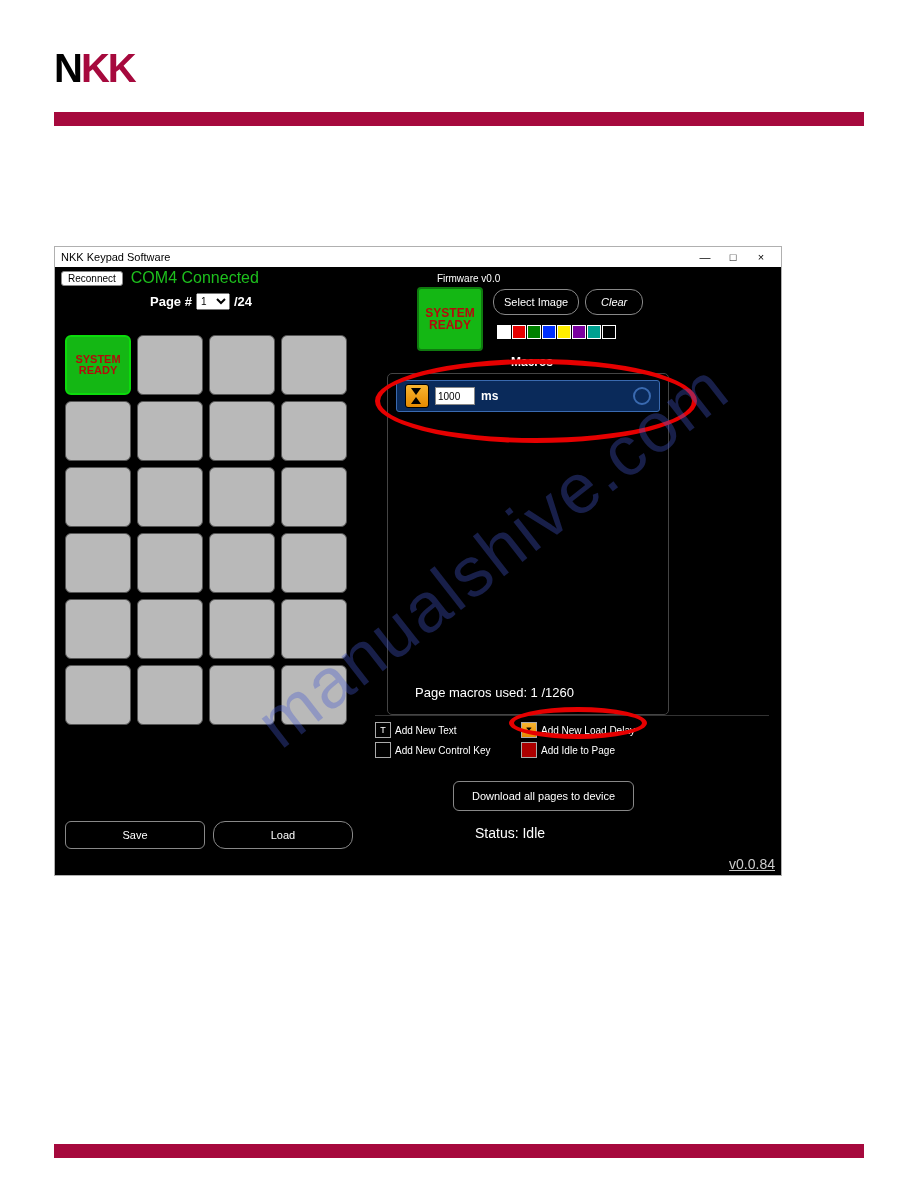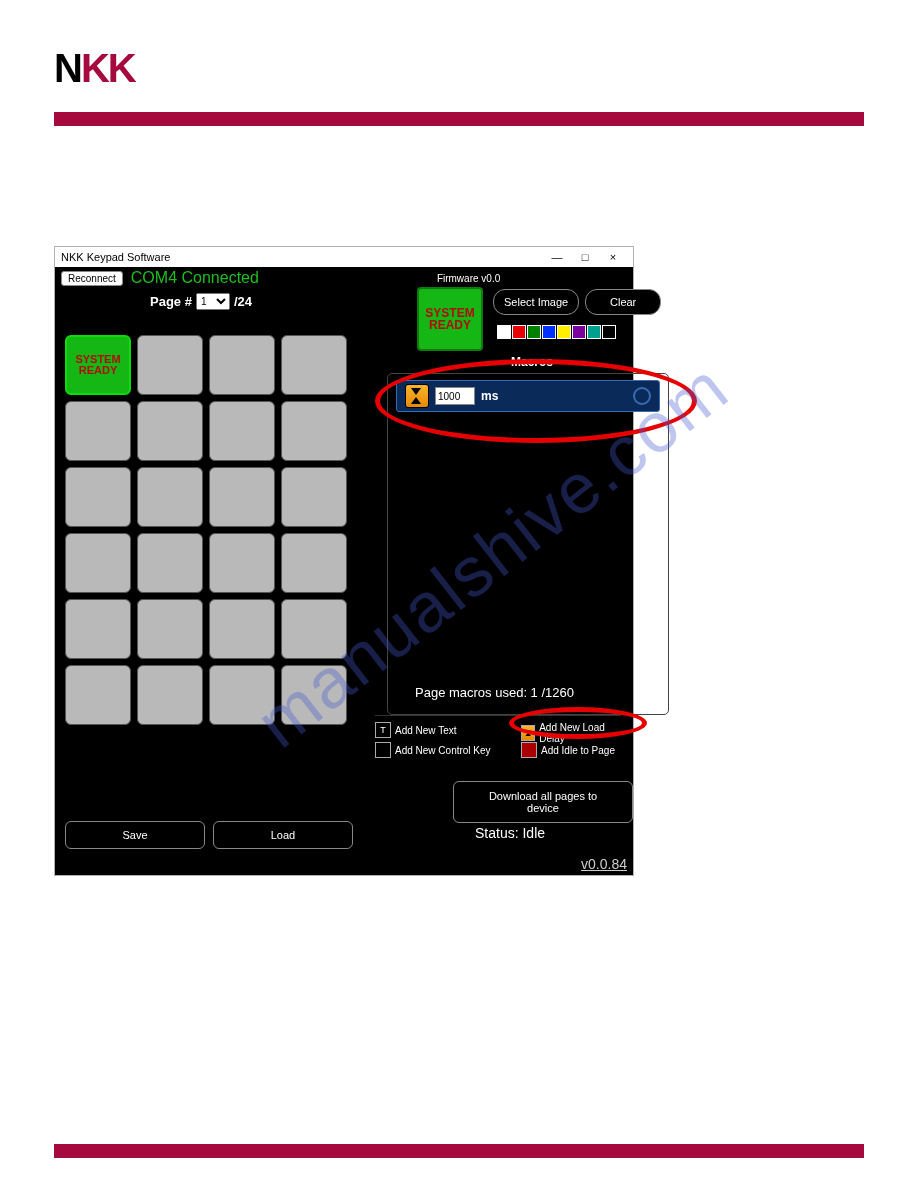--- a/index.html
+++ b/index.html
@@ -5,41 +5,41 @@
   html,body{margin:0;padding:0;background:#fff;font-family:Arial,Helvetica,sans-serif;}
   .page{width:918px;height:1188px;position:relative;box-sizing:border-box;padding:0 54px;}
   
   .logo-wrap{margin-top:50px;}
   .brand-main{font-family:Arial,sans-serif;font-weight:900;font-size:40px;letter-spacing:-2px;color:#000;line-height:0.9;}
   .brand-main .mid{color:#a6093d;}
   .brand-sub{font-size:15px;letter-spacing:8px;color:#000;margin-top:-2px;}
   .hr-top,.hr-bot{height:14px;background:#a6093d;margin-top:26px;}
   .hr-bot{position:absolute;left:54px;right:54px;bottom:80px;margin:0;}
   
-  .shot{width:580px;height:630px;margin-top:120px;border:1px solid #b0b0b0;position:relative;background:#000;box-sizing:border-box;font-size:10px;color:#fff;}
+  .shot{width:728px;height:630px;margin-top:120px;border:1px solid #b0b0b0;position:relative;background:#000;box-sizing:border-box;font-size:10px;color:#fff;}
   .titlebar{height:20px;background:#fff;color:#000;display:flex;align-items:center;padding:0 6px;font-size:11px;position:relative;}
   .titlebar .spacer{flex:1;}
   .win-btn{width:28px;text-align:center;font-size:11px;cursor:default;}
   .toolbar{height:18px;background:#000;display:flex;align-items:center;padding:2px 6px;gap:8px;}
   .reconnect-btn{background:#fff;color:#000;border:1px solid #888;border-radius:3px;padding:1px 6px;font-size:10px;}
   .conn-status{color:#1dbf1d;font-size:16px;}
   .firmware{color:#fff;font-size:10px;margin-left:170px;}
   .body{position:absolute;top:38px;left:0;right:0;bottom:0;}
   
   .page-sel{position:absolute;left:95px;top:8px;color:#fff;font-weight:bold;font-size:13px;display:flex;align-items:center;gap:4px;}
   .page-sel select{width:34px;height:17px;font-size:10px;}
   .keygrid{position:absolute;left:10px;top:50px;}
   .krow{display:flex;gap:6px;margin-bottom:6px;}
   .key{width:66px;height:60px;background:#b9b9b9;border:1px solid #555;border-radius:6px;box-sizing:border-box;}
   .key.active{background:#14b714;border:2px solid #0bdc0b;color:#b40c0c;font-weight:bold;font-size:11px;display:flex;flex-direction:column;align-items:center;justify-content:center;line-height:1;}
   
   .preview{position:absolute;left:362px;top:2px;width:62px;height:60px;background:#14b714;border:2px solid #0f7a0f;border-radius:4px;color:#b40c0c;font-weight:bold;font-size:12px;display:flex;flex-direction:column;align-items:center;justify-content:center;line-height:1;}
   .btn{background:#000;color:#fff;border:1px solid #888;border-radius:12px;padding:6px 10px;font-size:11px;}
   .sel-img{position:absolute;left:438px;top:4px;}
-  .clear-btn{position:absolute;left:530px;top:4px;padding:6px 24px;}
+  .clear-btn{position:absolute;left:530px;top:4px;padding:6px 15px;font-style:italic;}
   .swatches{position:absolute;left:442px;top:40px;display:flex;gap:1px;}
   .sw{width:14px;height:14px;border:1px solid #fff;box-sizing:border-box;}
   .macros-title{position:absolute;left:444px;top:70px;font-weight:bold;font-size:12px;margin-left:12px;}
   .macros-panel{position:absolute;left:332px;top:88px;width:280px;height:340px;border:1px solid #444;border-radius:5px;}
   .macro-row{position:absolute;left:8px;top:6px;right:8px;height:30px;background:#0a2a5a;border:1px solid #3a6ab0;border-radius:3px;display:flex;align-items:center;padding:0 8px;gap:6px;}
   .hourglass{width:22px;height:22px;background:linear-gradient(#f7b531,#e68a00);border:1px solid #000;border-radius:3px;position:relative;}
   .hourglass::before{content:"";position:absolute;left:5px;top:3px;width:0;height:0;border-left:5px solid transparent;border-right:5px solid transparent;border-top:7px solid #000;}
   .hourglass::after{content:"";position:absolute;left:5px;bottom:3px;width:0;height:0;border-left:5px solid transparent;border-right:5px solid transparent;border-bottom:7px solid #000;}
   .delay-input{width:34px;height:16px;font-size:10px;padding:0 2px;border:1px solid #888;}
   .ms-label{font-weight:bold;font-size:12px;}
@@ -49,21 +49,21 @@
   .ring1{left:320px;top:74px;width:312px;height:74px;}
   .ring2{left:454px;top:422px;width:128px;height:22px;}
   .macros-used{position:absolute;left:360px;top:400px;font-size:13px;}
   .action-row{position:absolute;left:320px;top:430px;right:12px;border-top:1px solid #333;padding-top:4px;font-size:10px;}
   .act{position:absolute;display:flex;align-items:center;gap:4px;}
   .act-ico{width:14px;height:14px;border:1px solid #aaa;display:flex;align-items:center;justify-content:center;font-size:9px;background:#000;}
   .act-ico.orange{background:linear-gradient(#f7b531,#e68a00);color:#000;}
   .act-ico.red{background:#a00;}
   .download-btn{position:absolute;left:398px;top:496px;padding:8px 18px;border-radius:6px;}
   .save-btn{position:absolute;left:10px;top:536px;width:140px;height:28px;padding:0;border-radius:6px;}
-  .load-btn{position:absolute;left:158px;top:536px;width:140px;height:28px;padding:0;border-radius:6px;}
+  .load-btn{position:absolute;left:158px;top:536px;width:140px;height:28px;padding:0;border-radius:12px;}
   .status{position:absolute;left:420px;top:540px;font-size:14px;}
   .status .val{font-weight:normal;}
   .ver{position:absolute;right:6px;bottom:3px;font-size:14px;color:#ccc;text-decoration:underline;}
   
   .wm{position:absolute;left:150px;top:230px;font-size:70px;color:rgba(70,90,210,0.35);transform:rotate(-38deg);pointer-events:none;font-weight:400;letter-spacing:2px;}
 </style>
 </head>
 <body>
 
 <div class="page">

